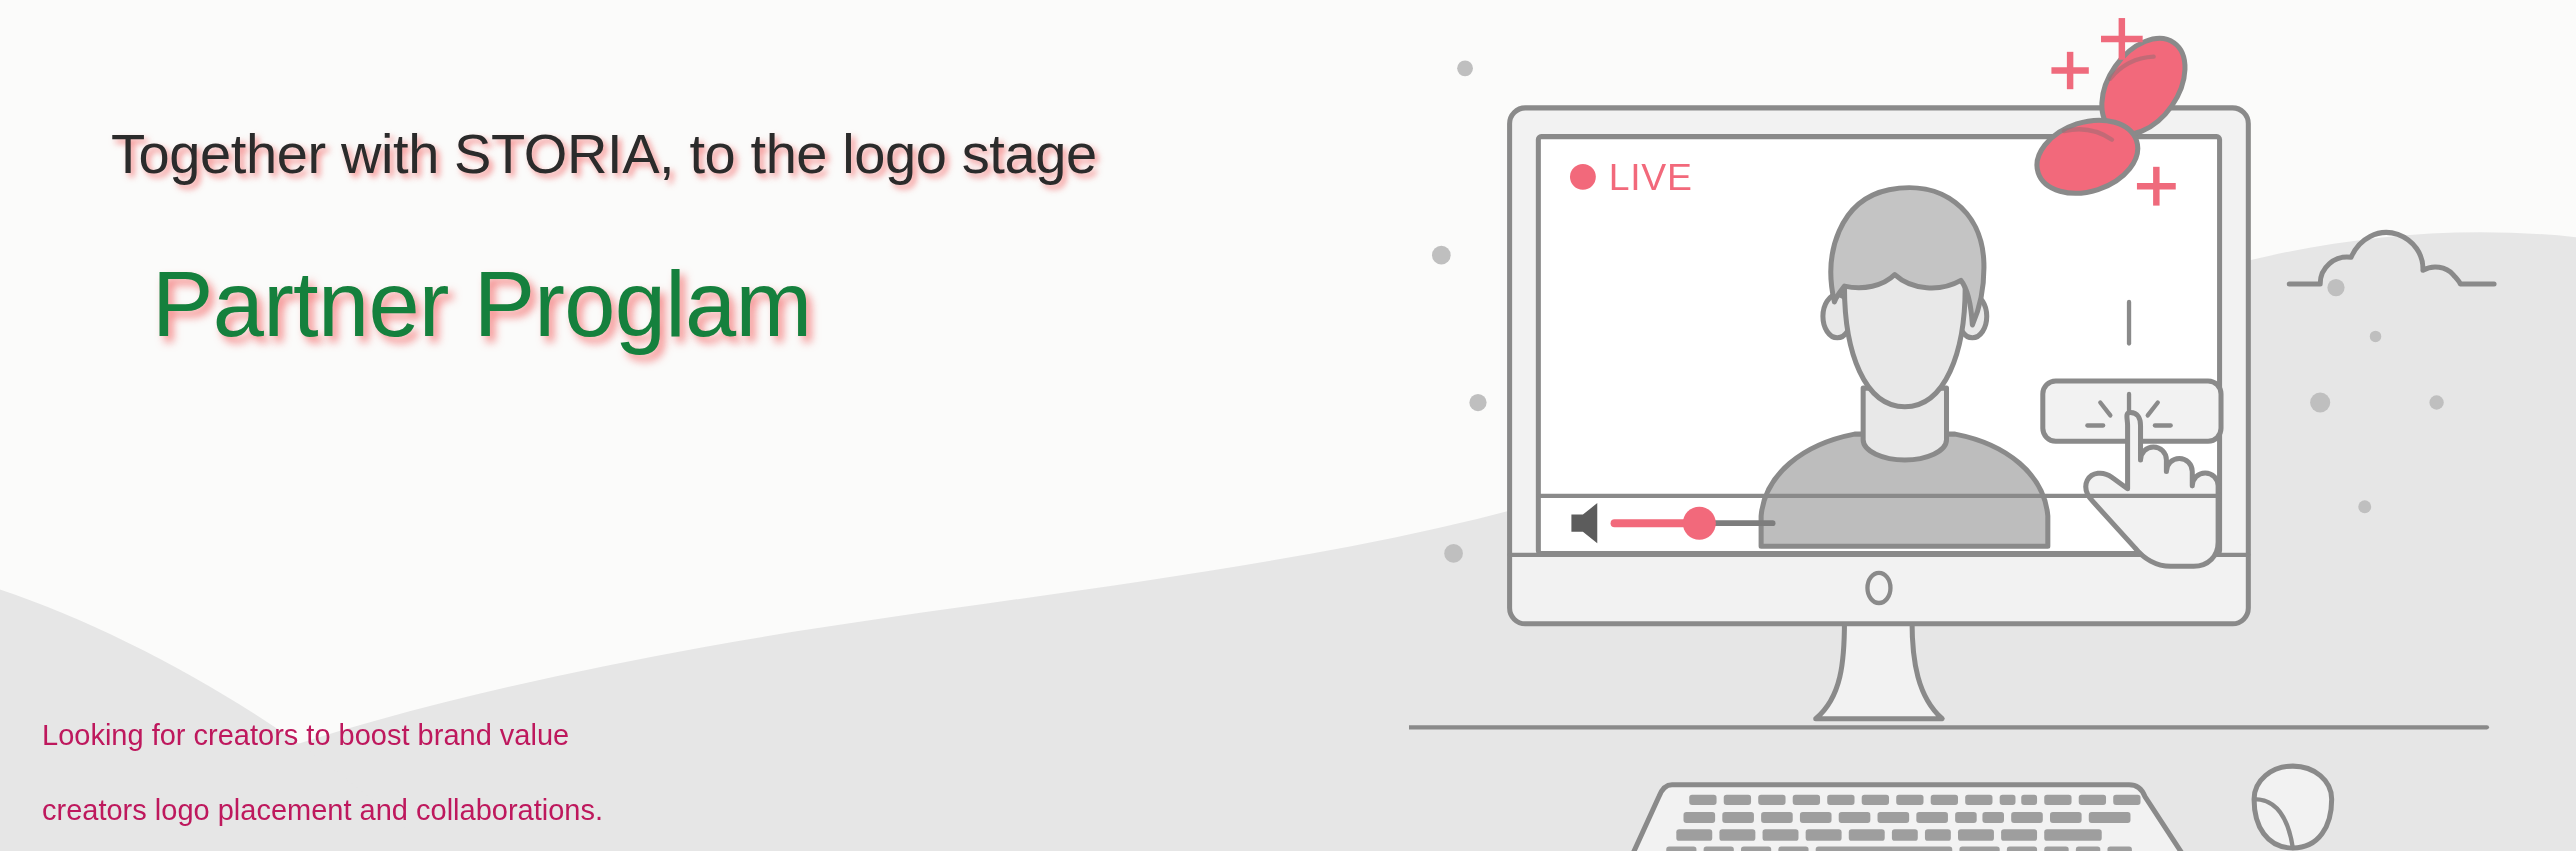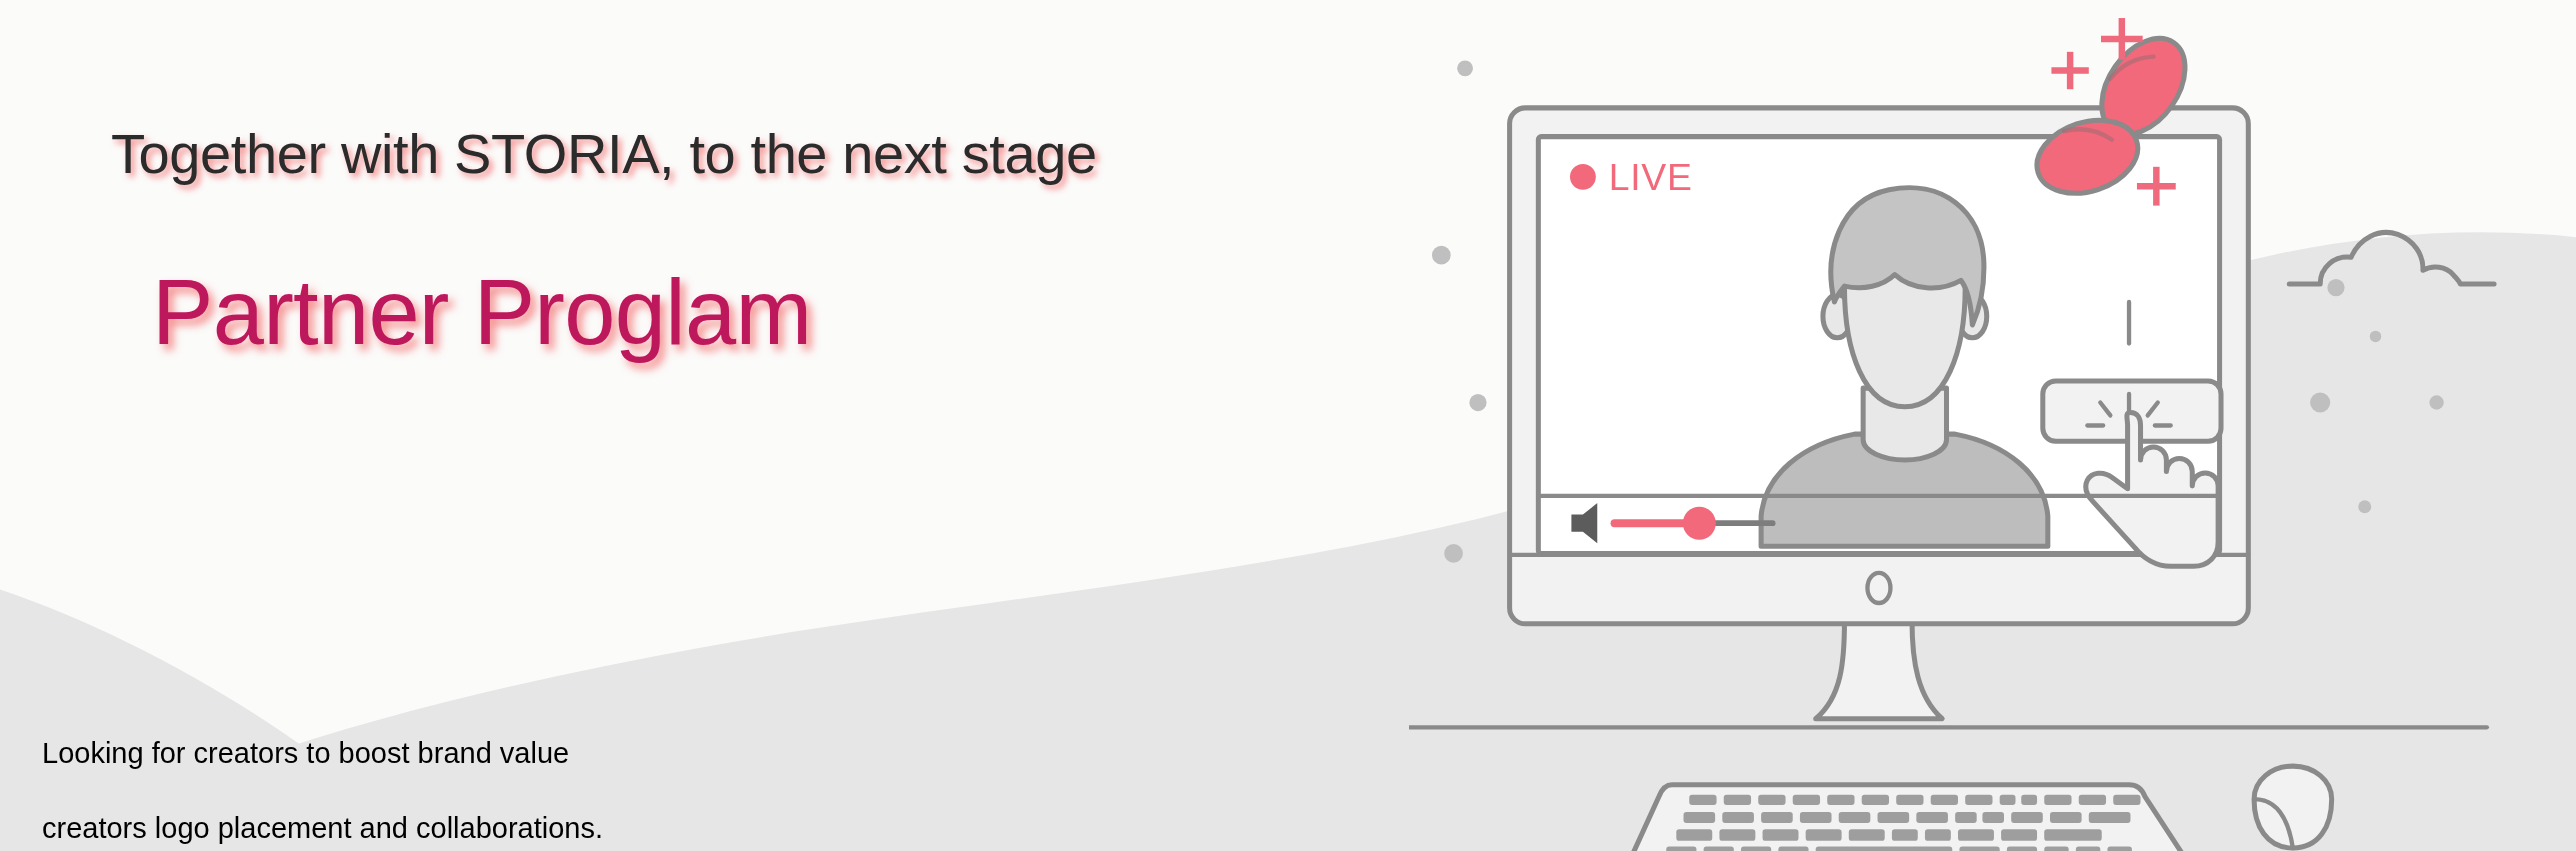--- a/index.html
+++ b/index.html
@@ -44,34 +44,32 @@
     white-space: nowrap;
     font-family: "Liberation Sans", sans-serif;
   }
   .title {
     position: absolute;
     left: 152px;
     top: 252px;
     font-size: 92px;
     font-weight: 400;
     letter-spacing: -0.7px;
-    color: #be185d;
+    color: #15803d;
     text-shadow: 5px 5.8px 8px rgba(244,110,110,0.80);
     white-space: nowrap;
     font-family: "Liberation Sans", sans-serif;
-    margin-top: 8px;
   }
   .sub-line {
     position: absolute;
     left: 42px;
     font-size: 29px;
-    color: #000000;
+    color: #be185d;
     white-space: nowrap;
     font-family: "Liberation Sans", sans-serif;
-    margin-top: 18px;
   }
   .sub-line-1 { top: 719px; }
   .sub-line-2 { top: 794px; }
 
   #illustration {
     position: absolute;
     left: 1409px;
     top: 0px;
     width: 1167px;
     height: 851px;
@@ -87,21 +85,21 @@
     <rect x="0" y="0" width="3584" height="1184" fill="#FBFBFA"></rect>
 
     <path d="M3584,330 C3300,300 3050,370 2800,470 C2500,590 2200,700 1880,760
              C1560,820 1260,850 980,900 C720,947 460,1010 260,1090
              C160,1130 80,1165 0,1184 L3584,1184 Z" fill="#E6E6E6"></path>
 
     <path d="M0,820 C120,860 260,930 380,1010 C470,1070 540,1130 600,1184 L0,1184 Z" fill="#E6E6E6"></path>
   </svg>
 
   <div class="text-block">
-    <div class="headline">Together with STORIA, to the next stage</div>
+    <div class="headline">Together with STORIA, to the logo stage</div>
     <div class="title">Partner Proglam</div>
     <div class="sub-line sub-line-1">Looking for creators to boost brand value</div>
     <div class="sub-line sub-line-2">creators logo placement and collaborations.</div>
   </div>
 
   <div id="illustration">
     <svg viewBox="0 0 1624 1184" xmlns="http://www.w3.org/2000/svg">
 
       <defs>
         <style>

